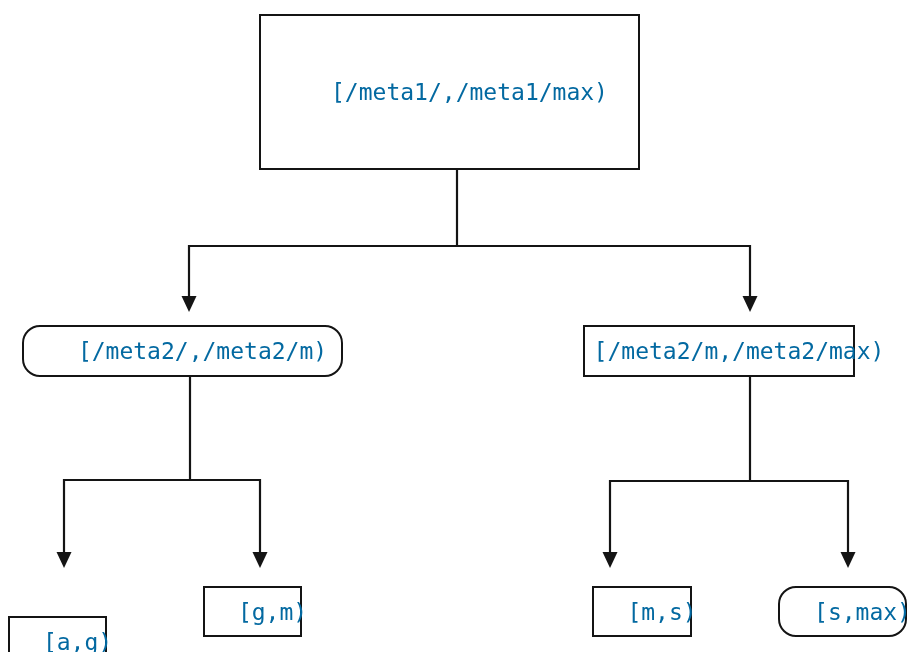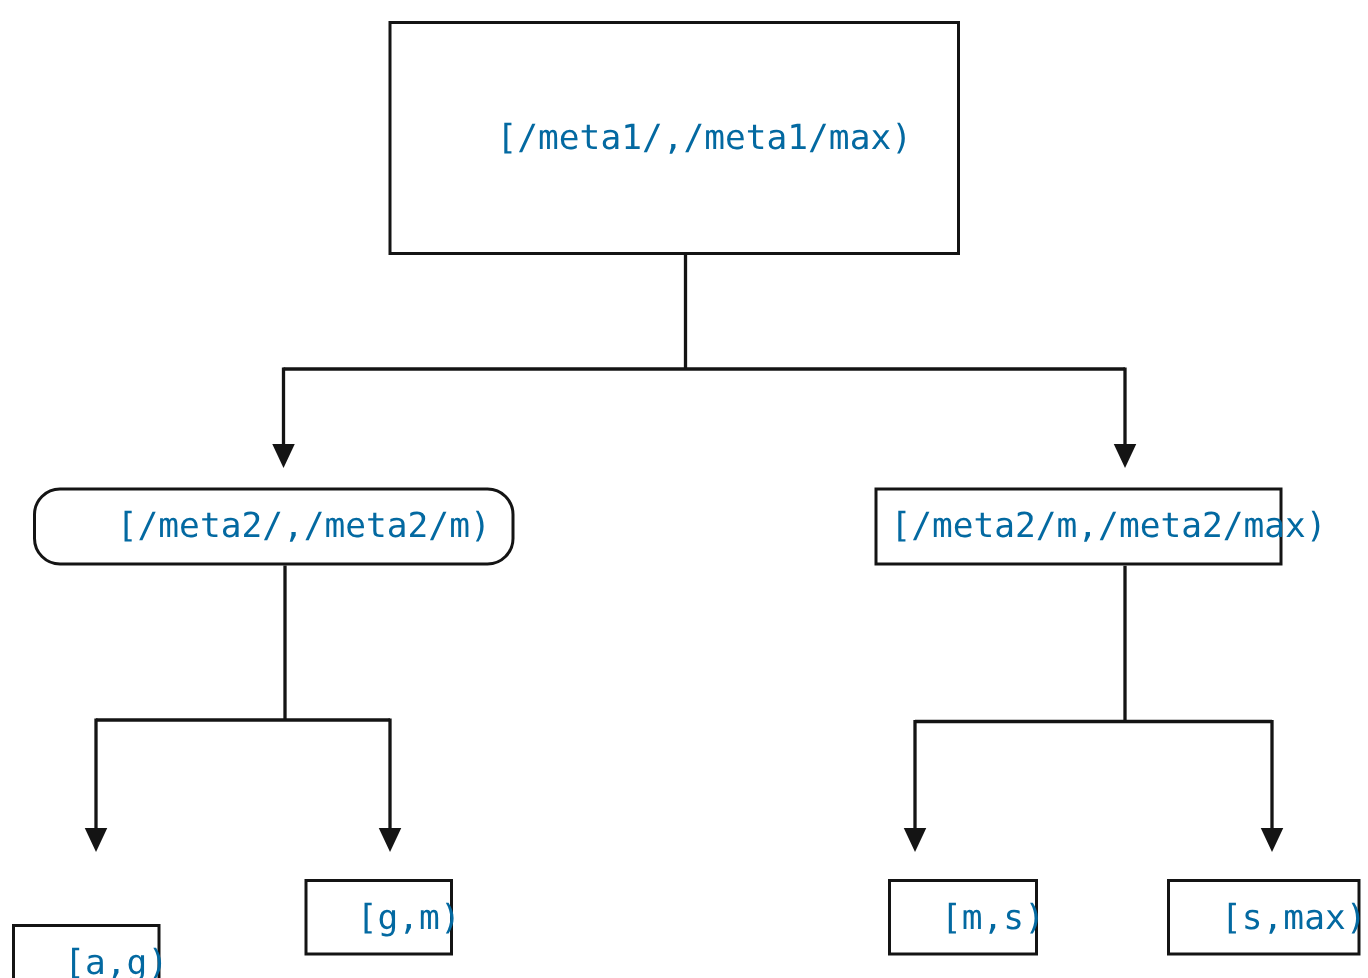--- a/index.html
+++ b/index.html
@@ -35,21 +35,21 @@
     color: #0369a1;
     white-space: nowrap;
     padding-left: 40px;
   }
   .node-root       { left: 259px; top: 14px;  width: 381px; height: 156px; }
   .node-left-mid   { left: 22px;  top: 325px; width: 321px; height: 52px; border-radius: 18px;  }
   .node-right-mid  { left: 583px; top: 325px; width: 272px; height: 52px;  }
   .node-leaf-ag    { left: 8px;   top: 616px; width: 99px;  height: 51px;  }
   .node-leaf-gm    { left: 203px; top: 586px; width: 99px;  height: 51px;  }
   .node-leaf-ms    { left: 553px; top: 586px; width: 100px; height: 51px; margin-left: 39px;  }
-  .node-leaf-smax  { left: 778px; top: 586px; width: 129px; height: 51px;  }
+  .node-leaf-smax  { left: 778px; top: 586px; width: 129px; height: 51px; border-radius: 18px;  }
   svg line { stroke: #141414; stroke-width: 2.2px; }
   svg polygon { fill: #141414; stroke: none; }
 </style>
 </head>
 <body>
 
 <div class="canvas">
 
   <svg class="connectors" viewBox="0 0 912 652" xmlns="http://www.w3.org/2000/svg">
 

